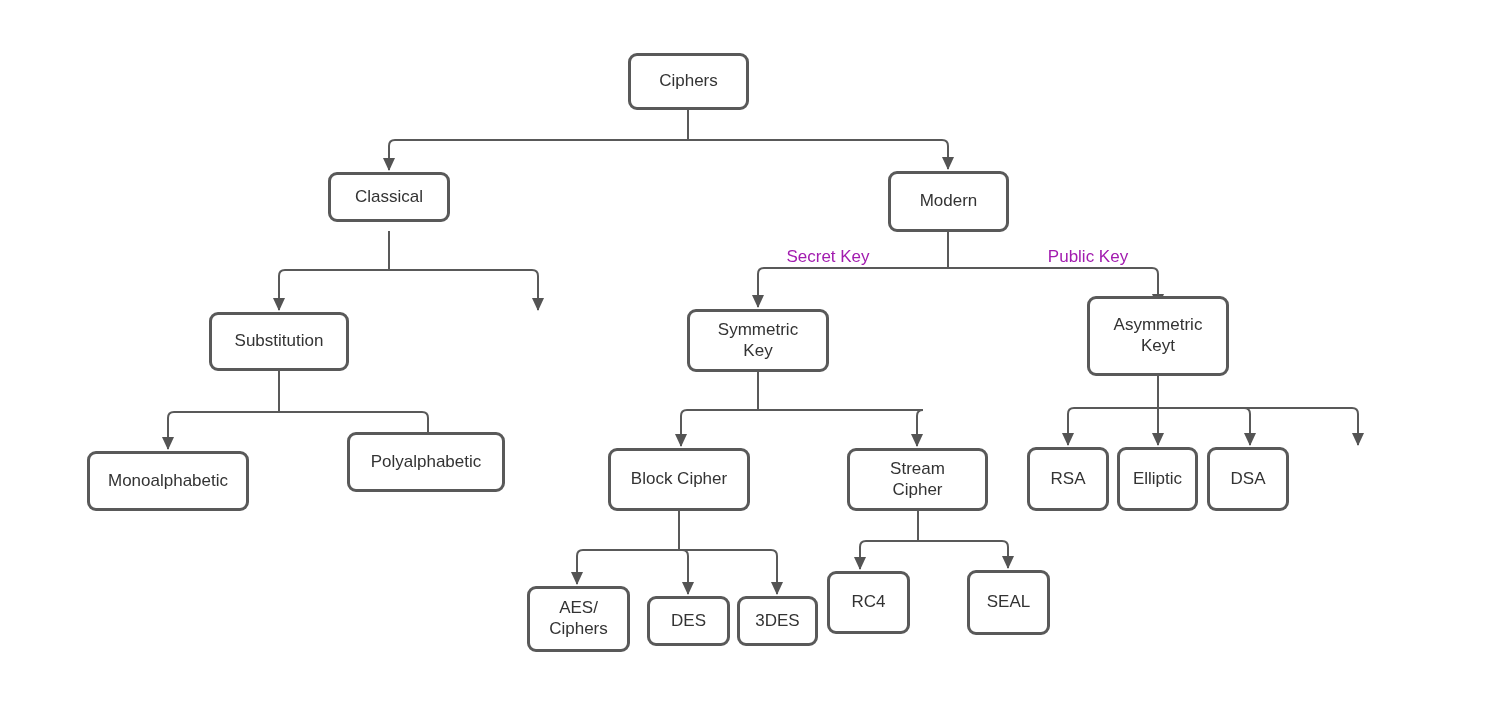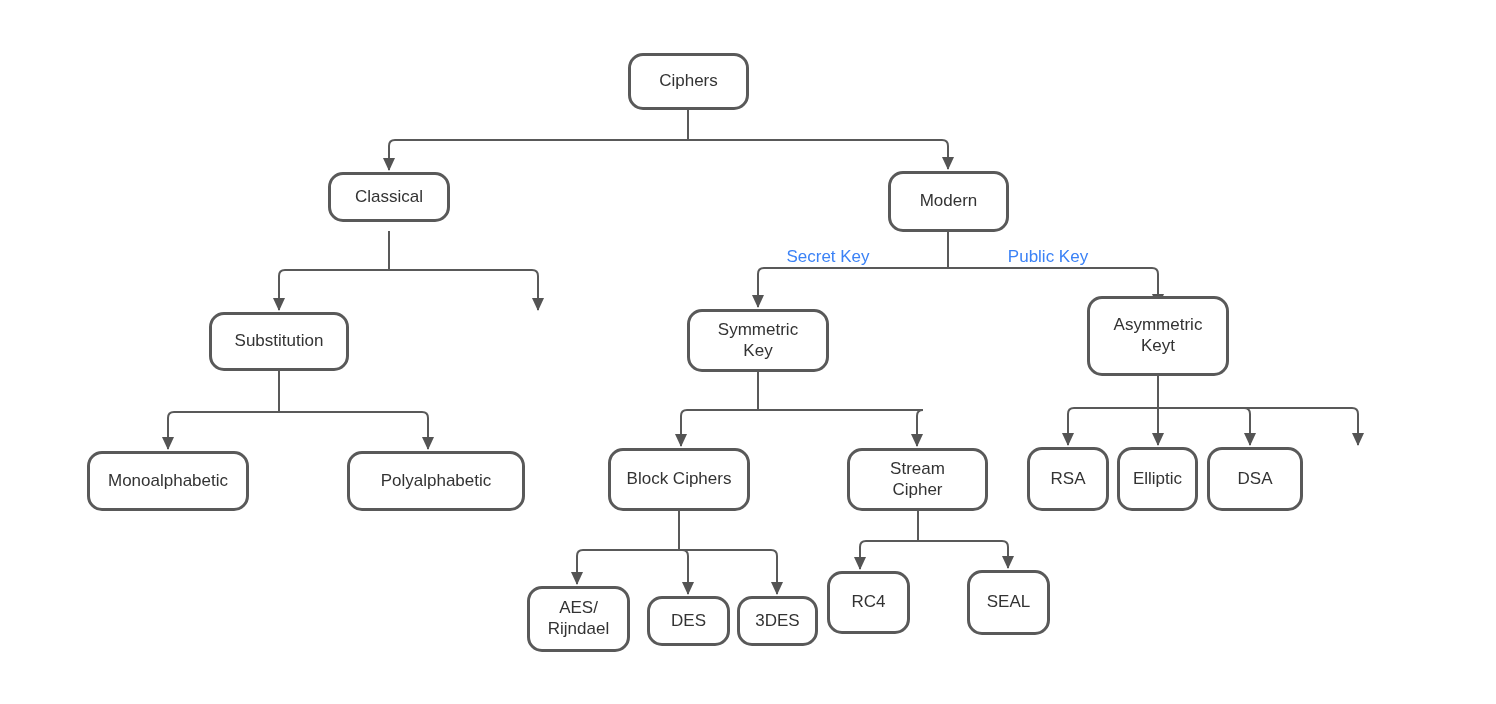--- a/index.html
+++ b/index.html
@@ -8,31 +8,31 @@
     width:1496px;height:704px;
     background:#ffffff;
     font-family:"Liberation Sans", sans-serif;
     overflow:hidden;
   }
   #connectors{position:absolute;left:0;top:0;}
   .node{
     position:absolute;
     box-sizing:border-box;
     border:3px solid #595959;
-    border-radius:15px;
+    border-radius:9px;
     background:#ffffff;
     display:flex;align-items:center;justify-content:center;
     text-align:center;
     font-size:17px;color:#333333;
   }
   .node span{white-space:pre-line;line-height:1.22;}
   .edge-label{
     position:absolute;
     transform:translate(-50%,-50%);
-    font-size:17px;color:#3b82f6;white-space:nowrap;
+    font-size:17px;color:#a21caf;white-space:nowrap;
   }
 </style>
 </head>
 <body>
 
 <div id="canvas">
 
   <svg id="connectors" width="1496" height="704" viewBox="0 0 1496 704">
     <defs>
       <marker id="arrow" markerUnits="userSpaceOnUse" markerWidth="16" markerHeight="14" refX="13" refY="7" orient="auto">
@@ -72,21 +72,21 @@
       <path marker-end="url(#arrow)" d="M679,550 H682 Q688,550 688,556 V594"></path>
       <path marker-end="url(#arrow)" d="M679,550 H771 Q777,550 777,556 V594"></path>
 
       <path d="M918,511 V541"></path>
       <path marker-end="url(#arrow)" d="M918,541 H866 Q860,541 860,547 V569"></path>
       <path marker-end="url(#arrow)" d="M918,541 H1002 Q1008,541 1008,547 V568"></path>
     </g>
   </svg>
 
   <div class="edge-label" style="left:828px;top:257px">Secret Key</div>
-  <div class="edge-label" style="left:1048px;top:257px">Public Key</div>
+  <div class="edge-label" style="left:1088px;top:257px">Public Key</div>
 
   <div class="node" style="left:628px;top:53px;width:121px;height:57px">
       <span>Ciphers</span>
     </div>
   <div class="node" style="left:328px;top:172px;width:122px;height:50px">
       <span>Classical</span>
     </div>
   <div class="node" style="left:888px;top:171px;width:121px;height:61px">
       <span>Modern</span>
     </div>
@@ -97,42 +97,42 @@
       <span>Symmetric
 Key</span>
     </div>
   <div class="node" style="left:1087px;top:296px;width:142px;height:80px">
       <span>Asymmetric
 Keyt</span>
     </div>
   <div class="node" style="left:87px;top:451px;width:162px;height:60px">
       <span>Monoalphabetic</span>
     </div>
-  <div class="node" style="left:347px;top:451px;width:178px;height:60px">
+  <div class="node" style="left:347px;top:432px;width:158px;height:60px">
       <span>Polyalphabetic</span>
     </div>
   <div class="node" style="left:608px;top:448px;width:142px;height:63px">
-      <span>Block Ciphers</span>
+      <span>Block Cipher</span>
     </div>
   <div class="node" style="left:847px;top:448px;width:141px;height:63px">
       <span>Stream
 Cipher</span>
     </div>
   <div class="node" style="left:1027px;top:447px;width:82px;height:64px">
       <span>RSA</span>
     </div>
   <div class="node" style="left:1117px;top:447px;width:81px;height:64px">
       <span>Elliptic</span>
     </div>
-  <div class="node" style="left:1207px;top:447px;width:96px;height:64px">
+  <div class="node" style="left:1207px;top:447px;width:82px;height:64px">
       <span>DSA</span>
     </div>
   <div class="node" style="left:527px;top:586px;width:103px;height:66px">
       <span>AES/
-Rijndael</span>
+Ciphers</span>
     </div>
   <div class="node" style="left:647px;top:596px;width:83px;height:50px">
       <span>DES</span>
     </div>
   <div class="node" style="left:737px;top:596px;width:81px;height:50px">
       <span>3DES</span>
     </div>
   <div class="node" style="left:827px;top:571px;width:83px;height:63px">
       <span>RC4</span>
     </div>

